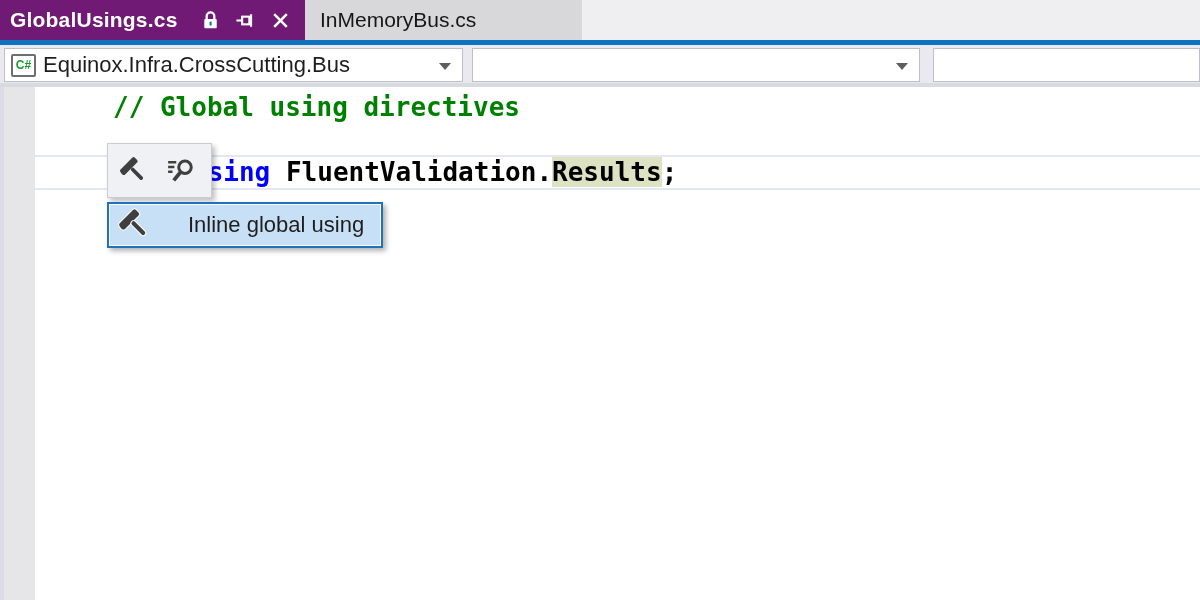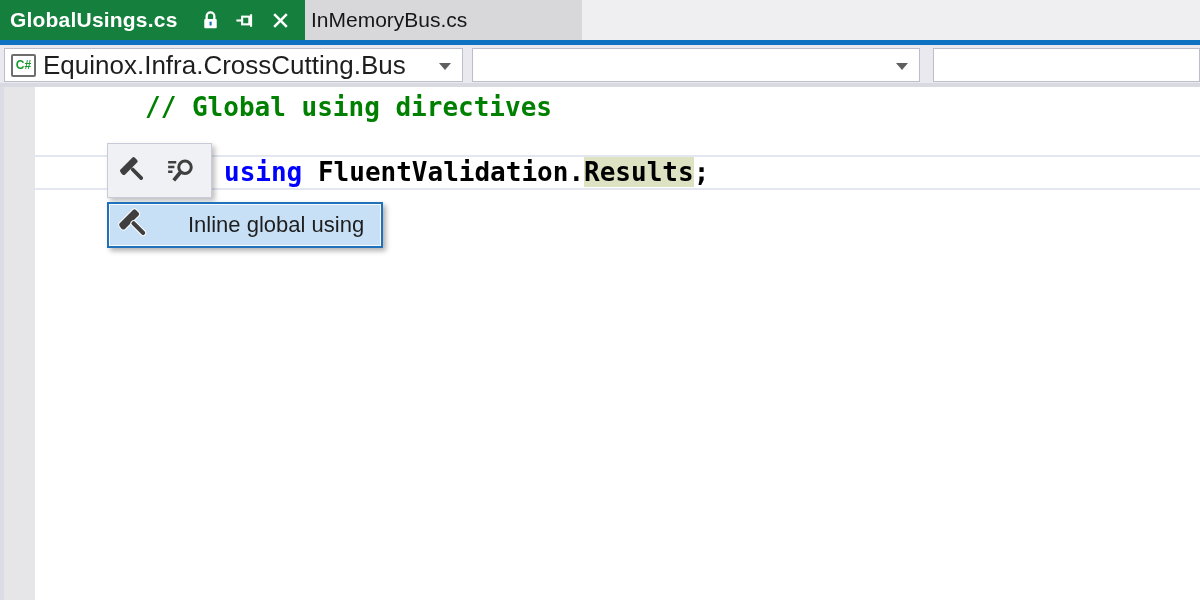--- a/index.html
+++ b/index.html
@@ -4,46 +4,46 @@
 <style>
   * { margin: 0; padding: 0; box-sizing: border-box; }
   html, body { width: 1200px; height: 600px; overflow: hidden; }
   body { font-family: "Liberation Sans", sans-serif; background: #fff; }
 
   .screen { position: relative; width: 1200px; height: 600px; overflow: hidden; }
 
   
   .tabbar { position: absolute; left: 0; top: 0; width: 1200px; height: 40px; background: #efeff1; display: flex; }
   .tab { height: 40px; display: flex; align-items: center; }
-  .tab.active { width: 305px; background: #15803d; color: #fff; padding-left: 10px; }
+  .tab.active { width: 305px; background: #701a75; color: #fff; padding-left: 10px; }
   .tab.active .tab-label { font-weight: bold; font-size: 21px; letter-spacing: 0.2px; }
-  .tab.inactive { width: 277px; background: #d8d8da; color: #161616; padding-left: 6px; font-size: 21px; }
+  .tab.inactive { width: 277px; background: #d8d8da; color: #161616; padding-left: 15px; font-size: 21px; }
   .tab-icons { display: flex; align-items: center; margin-left: 10px; }
   .tab-icon { width: 24px; height: 24px; display: inline-flex; align-items: center; justify-content: center; margin-left: 11px; }
   .accent-strip { position: absolute; left: 0; top: 40px; width: 1200px; height: 5px; background: #0f72c1; }
 
   
   .navbar { position: absolute; left: 0; top: 45px; width: 1200px; height: 42px; background: #e9e9ef; border-bottom: 4px solid #d9d9e1; }
   .combo { position: absolute; top: 3px; height: 34px; background: #ffffff; border: 1px solid #bcbecb; display: flex; align-items: center; }
   .combo-project { left: 4px;   width: 459px; }
   .combo-type    { left: 472px; width: 448px; }
   .combo-member  { left: 933px; width: 267px; }
-  .combo-text { font-size: 26px; color: #1e1e1e; margin-left: 7px; white-space: nowrap; overflow: hidden; }
+  .combo-text { font-size: 22px; color: #1e1e1e; margin-left: 7px; white-space: nowrap; overflow: hidden; }
   .combo-arrow { position: absolute; right: 11px; top: 14px; width: 0; height: 0;
                  border-left: 6px solid transparent; border-right: 6px solid transparent; border-top: 7px solid #5f5f5f; }
   .csharp-box { width: 25px; height: 23px; margin-left: 6px; border: 2px solid #6e6e6e; border-radius: 2px;
                 display: inline-flex; align-items: center; justify-content: center;
                 font-size: 12px; font-weight: bold; color: #189a2e; background: #fff; flex: none; }
 
   
   .editor { position: absolute; left: 0; top: 87px; width: 1200px; height: 513px; background: #ffffff; }
   .editor-edge { position: absolute; left: 0; top: 0; width: 4px; height: 513px; background: #dcdce4; }
   .editor-margin { position: absolute; left: 4px; top: 0; width: 31px; height: 513px; background: #e6e6e8; }
 
-  .code-text { font-family: "DejaVu Sans Mono", monospace; font-size: 26px; font-weight: bold; white-space: pre; margin-left: 32px; }
+  .code-text { font-family: "DejaVu Sans Mono", monospace; font-size: 26px; font-weight: bold; white-space: pre; }
   .comment-line { position: absolute; left: 113px; top: 3px; height: 34px; line-height: 34px; color: #008000; }
 
   .current-line-box { position: absolute; left: 35px; top: 68px; width: 1165px; height: 35px;
                       border-top: 2px solid #e4e6f0; border-bottom: 2px solid #e4e6f0; background: #ffffff; }
   .code-line { position: absolute; left: 192px; top: 69px; height: 33px; line-height: 33px; color: #000; }
   .kw { color: #0000ff; }
   .hl { background: #dde3c2; }
 
   
   .qa-toolbar { position: absolute; left: 107px; top: 56px; width: 105px; height: 55px;

